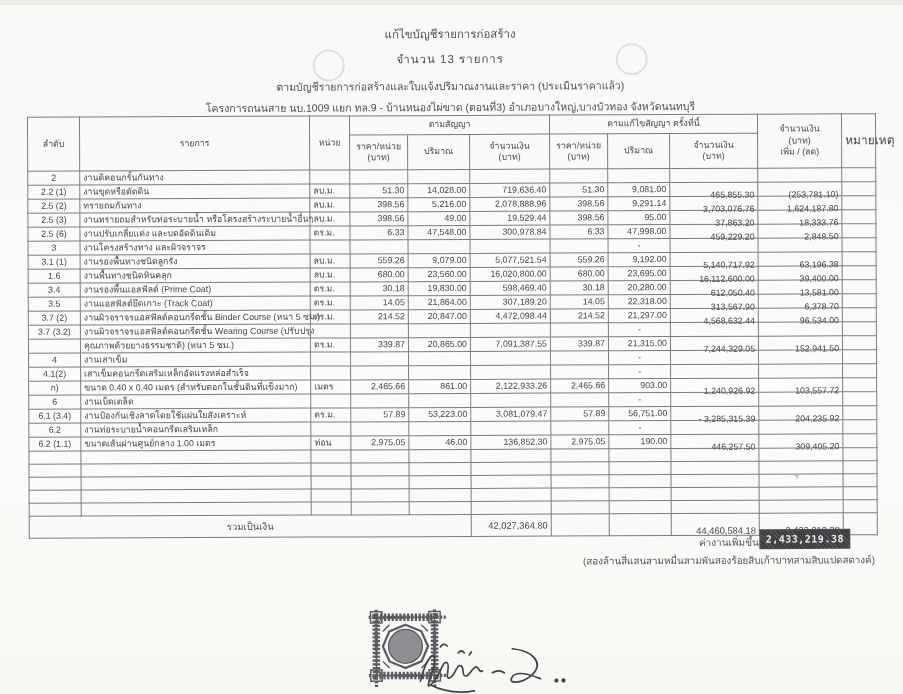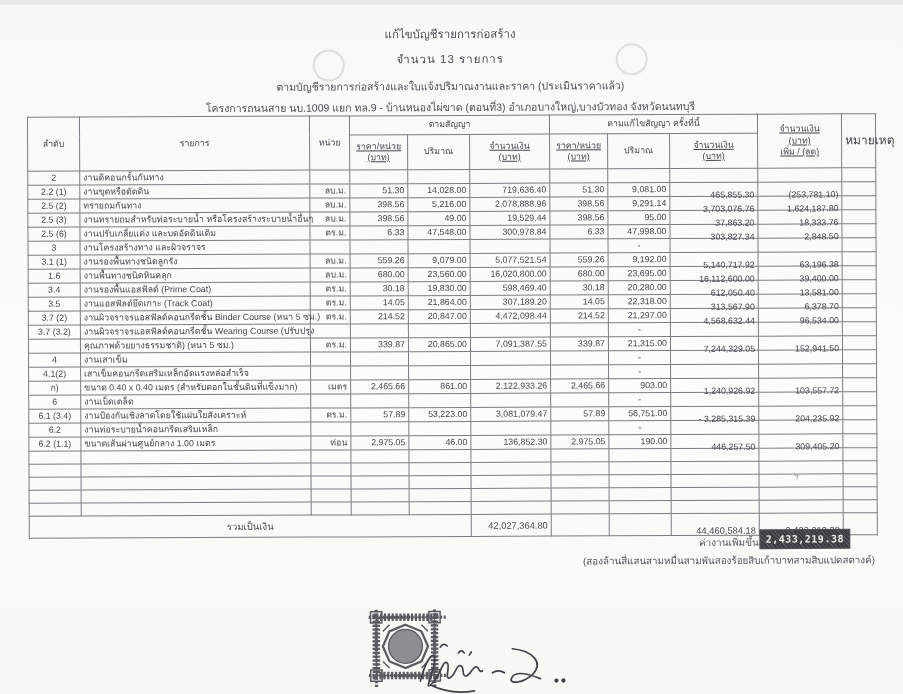--- a/index.html
+++ b/index.html
@@ -25,28 +25,28 @@
   table.cost{
     position:absolute;top:110px;left:28px;width:848px;
     border-collapse:collapse;table-layout:fixed;
     font-size:8.8px;color:#41454c;
   }
   table.cost{border:1.5px solid #4a4d52;}
   table.cost th,table.cost td{border:1px solid #7a7d83;padding:0 3px;overflow:visible;}
   thead th{font-weight:normal;font-size:8.8px;line-height:1.3;text-align:center;vertical-align:middle;background:transparent;}
   thead tr.h1 th{height:18px;}
   thead tr.h2 th{height:34px;}
-  thead th span{display:block;text-decoration:underline;}
+  thead th span{display:block;}
   tbody td{height:13px;line-height:1.05;vertical-align:middle;white-space:nowrap;}
   tbody tr.empty-row td{height:12px;}
   tfoot td{height:21px;font-size:9.3px;border-bottom:2px solid #3a3c40;vertical-align:middle;}
   .total-label{text-align:center;font-size:9.5px;}
   .col-no{text-align:center;}
   .col-desc{text-align:left;padding-left:4px;}
-  .col-unit{text-align:right;border-radius:6px;}
+  .col-unit{text-align:left;border-radius:6px;}
   .col-r1,.col-q1,.col-a1,.col-r2,.col-q2,.col-a2,.col-diff{text-align:right;padding-right:4px;}
   .num{text-align:right;padding-right:4px;}
   .dash{text-align:center;}
   .drop{display:inline-block;transform:translateY(6px);}
   
   .inc-line{position:absolute;top:531px;left:28px;width:730px;text-align:right;font-size:10px;color:#4a4e55;}
   .inc-stamp{
     position:absolute;top:527px;left:760px;width:88px;height:17px;
     background:#3b3b40;
     background-image:repeating-linear-gradient(45deg,rgba(255,255,255,.14) 0 1px,transparent 1px 3px);
@@ -179,21 +179,21 @@
           </tr>
           <tr>
             <td class="col-no"><span>2.5 (6)</span></td>
             <td class="col-desc"><span>งานปรับเกลี่ยแต่ง และบดอัดดินเดิม</span></td>
             <td class="col-unit"><span>ตร.ม.</span></td>
             <td class="col-r1"><span>6.33</span></td>
             <td class="col-q1"><span>47,548.00</span></td>
             <td class="col-a1"><span>300,978.84</span></td>
             <td class="col-r2"><span>6.33</span></td>
             <td class="col-q2"><span>47,998.00</span></td>
-            <td class="col-a2"><span class="drop">303,827.34</span></td>
+            <td class="col-a2"><span class="drop">459,229.20</span></td>
             <td class="col-diff"><span class="drop">2,848.50</span></td>
             <td class="col-note"><span></span></td>
           </tr>
           <tr>
             <td class="col-no"><span>3</span></td>
             <td class="col-desc"><span>งานโครงสร้างทาง และผิวจราจร</span></td>
             <td class="col-unit"><span></span></td>
             <td class="col-r1"><span></span></td>
             <td class="col-q1"><span></span></td>
             <td class="col-a1"><span></span></td>

